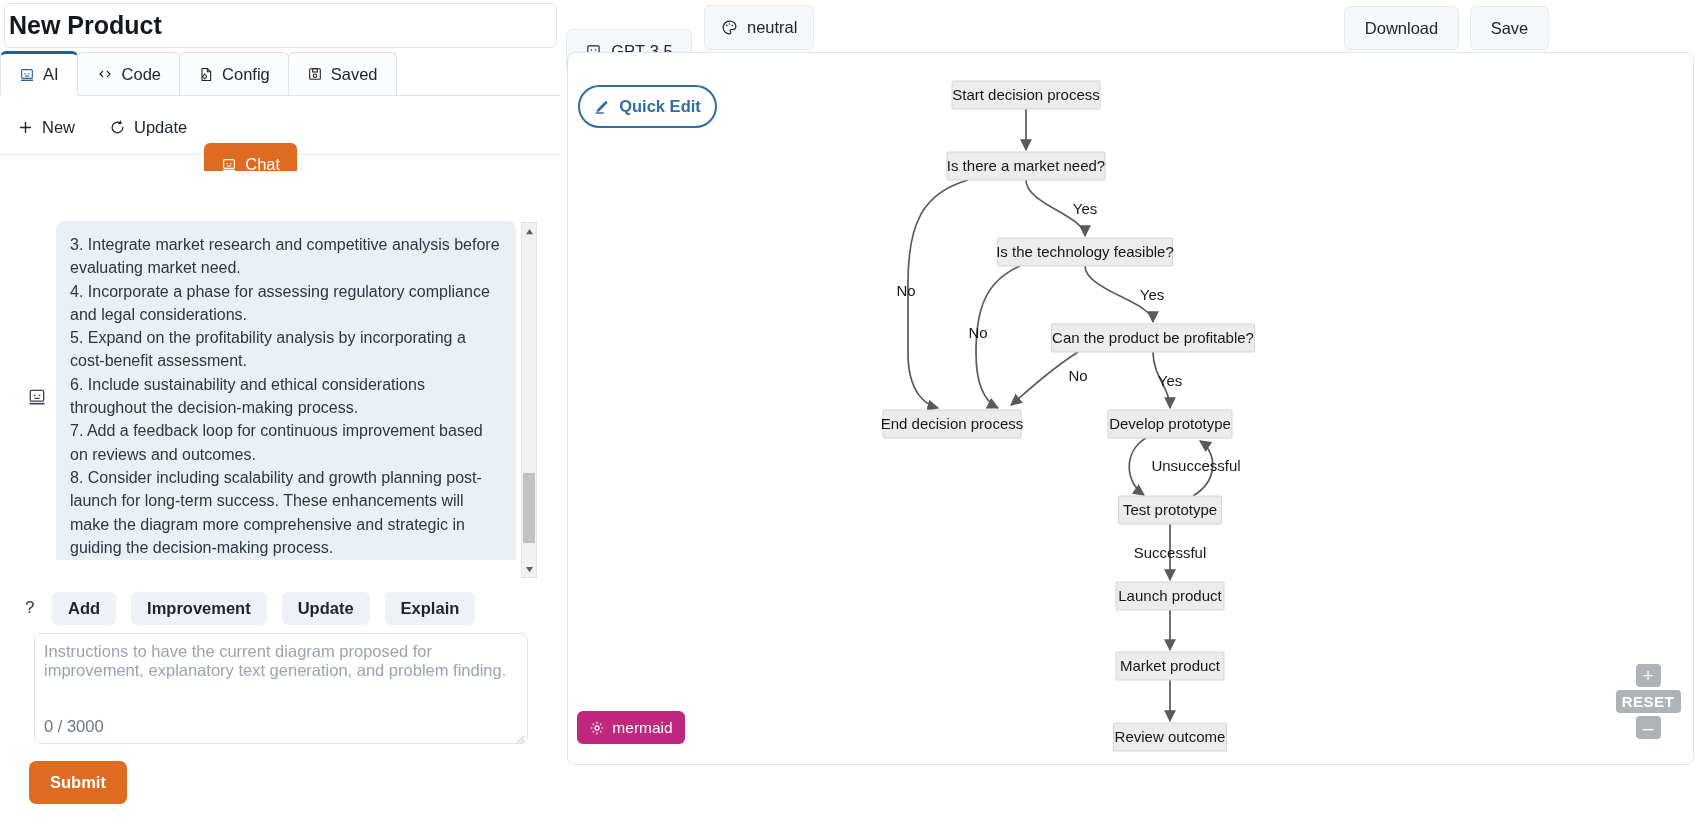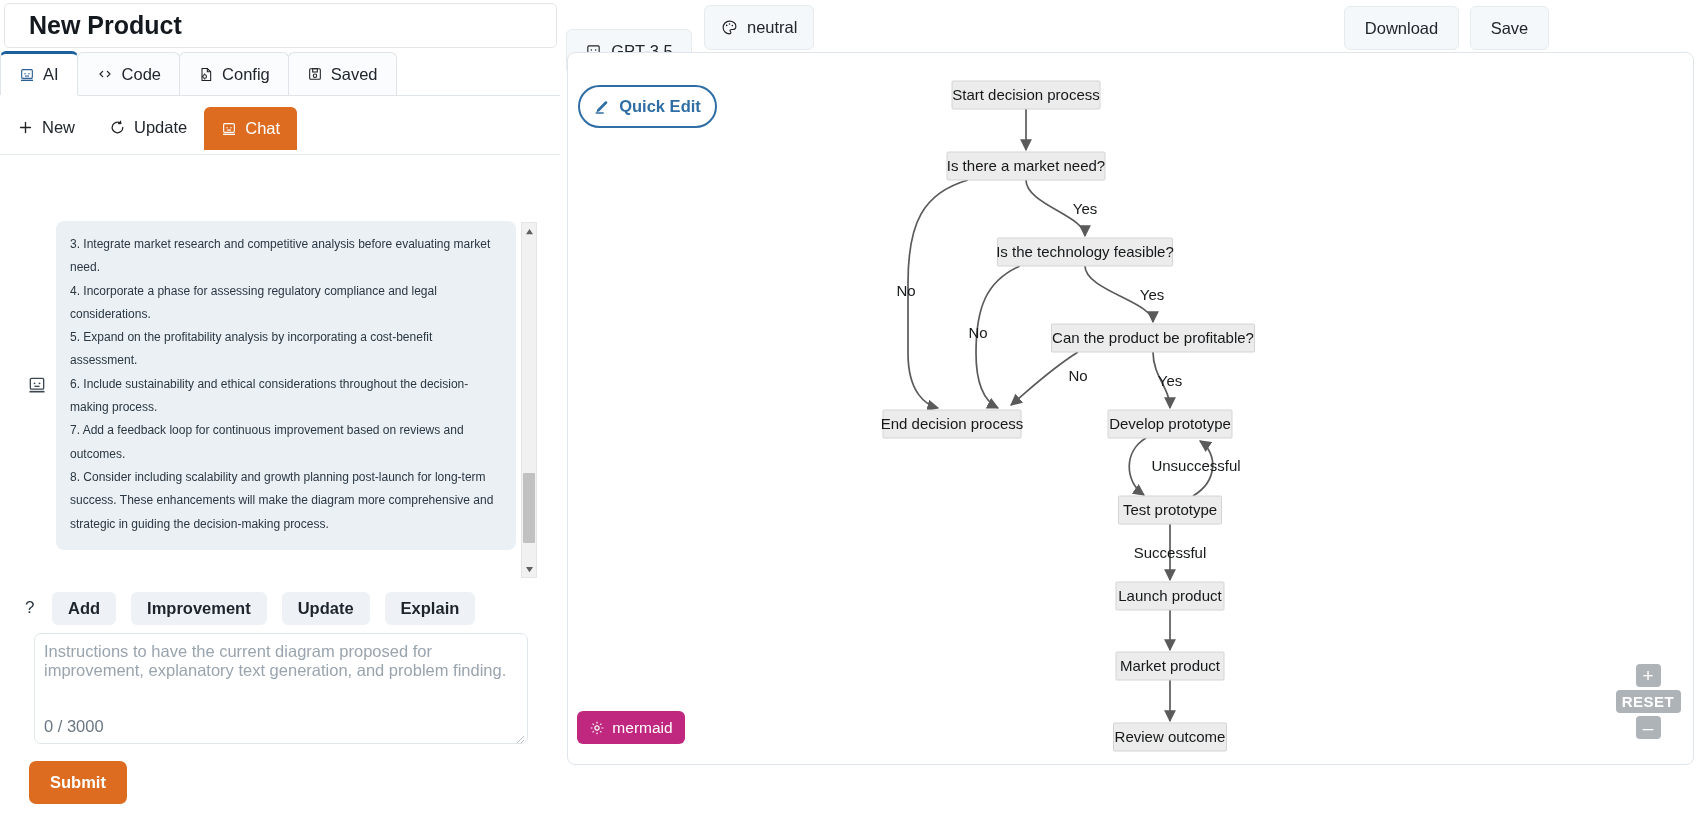--- a/index.html
+++ b/index.html
@@ -15,21 +15,21 @@
   
   #app { position: relative; width: 1698px; height: 825px; }
 
   #header { position: absolute; left: 0; top: 0; width: 1698px; height: 58px; }
 
   #title-input {
     position: absolute; left: 4px; top: 3px; width: 553px; height: 45px;
     border: 1px solid #e3e7ea; border-radius: 5px; background: #fff;
     font-family: "Liberation Sans", sans-serif;
     font-size: 25px; font-weight: bold; color: #14191f;
-    padding: 0 24px; line-height: 43px;
+    padding: 0 4px; line-height: 43px;
     display: flex; align-items: center;
     white-space: nowrap; overflow: hidden;
   }
 
   .pill-btn {
     position: absolute; height: 45px;
     background: #f5f8fa; border: 1px solid #e6ebef; border-radius: 6px;
     display: flex; align-items: center; justify-content: center;
     gap: 9px; padding: 0 16px;
     font-size: 16.5px; color: #20262d; cursor: pointer;
@@ -72,35 +72,35 @@
     position: absolute; left: 0; top: 55px; width: 560px; height: 48px;
     display: flex; align-items: flex-start;
     border-bottom: 1px solid #e4e9ed;
   }
   .sub {
     height: 40px; display: flex; align-items: center; gap: 8px;
     padding: 0 17px; font-size: 16.5px; color: #20262d;
     cursor: pointer; border-radius: 6px 6px 0 0; background: transparent;
     white-space: nowrap;
   }
-  .sub.active { background: #dd6b20; color: #ffffff; height: 43px; }
+  .sub.active { background: #dd6b20; color: #ffffff; height: 43px; margin-top: 36px; }
 
   
   #chat-scroll {
     position: absolute; left: 0; top: 119px; width: 560px; height: 408px;
     overflow: hidden;
   }
   #msg-row {
     position: absolute; left: 26px; top: 50px; width: 490px;
     display: flex; gap: 8px; align-items: center;
   }
   #bot-avatar { width: 22px; flex: 0 0 22px; padding-top: 0; }
   #bubble {
     background: #eaf0f4; border-radius: 8px; padding: 12px 14px 14px 14px;
-    font-size: 12px; line-height: 23.3px; color: #2b3742;
+    font-size: 16px; line-height: 23.3px; color: #2b3742;
     width: 466px;
   }
   #bubble p { margin: 0; }
 
   
   #mask-top { position: absolute; left: 0; top: 119px; width: 560px; height: 50px; background: #fff; z-index: 6; }
   #mask-bot { position: absolute; left: 0; top: 508px; width: 560px; height: 22px; background: #fff; z-index: 6; }
 
   
   #sb-track {

